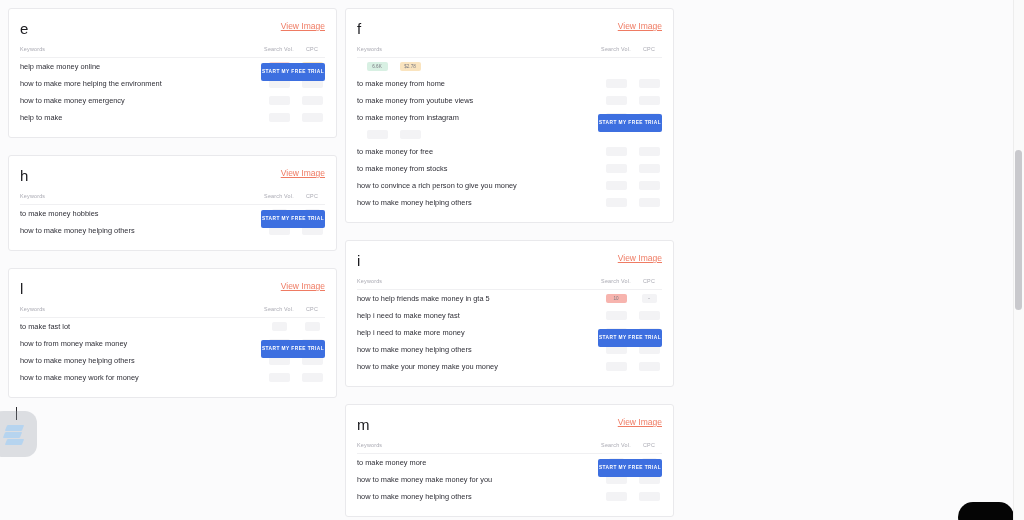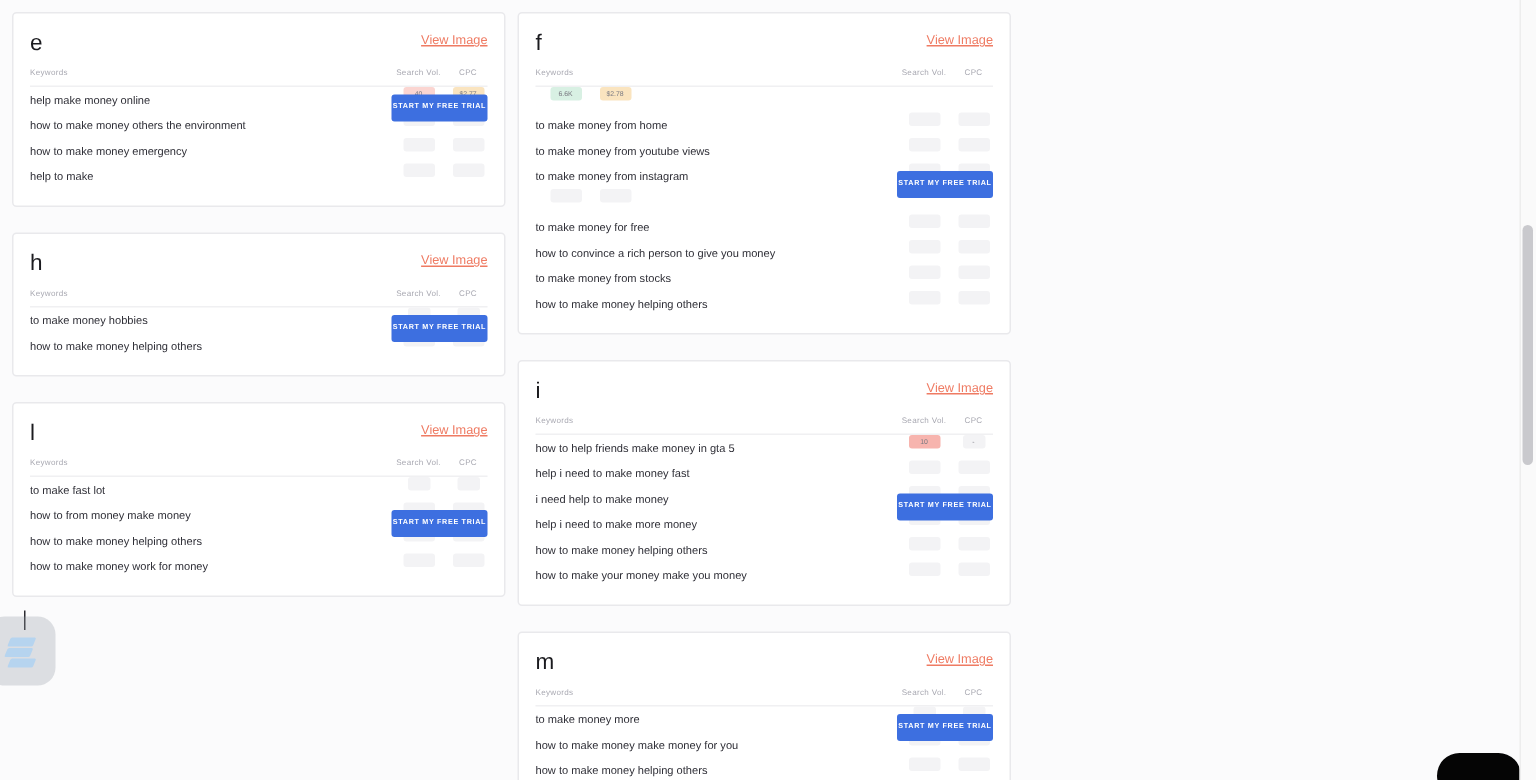--- a/index.html
+++ b/index.html
@@ -66,21 +66,21 @@
     border-bottom: 1px solid #f0f0f2;
     padding-bottom: 5px;
     letter-spacing: 0.2px;
   }
   .col-head .kw { flex: 1 1 auto; }
   .col-head .sv { width: 40px; text-align: center; }
   .col-head .cpc { width: 26px; text-align: center; }
 
   .row {
     display: flex;
-    align-items: flex-start;
+    align-items: center;
     height: 17px;
   }
   .row .kw {
     flex: 1 1 auto;
     font-size: 7.4px;
     color: #2e2e36;
     white-space: nowrap;
     overflow: hidden;
     text-overflow: ellipsis;
     line-height: 17px;
@@ -221,21 +221,21 @@
           <div class="row">
             <div class="kw">help make money online</div>
             <div class="cell">
               <span class="pill red show">40</span>
             </div>
             <div class="cell cpc">
               <span class="pill amber show">$2.77</span>
             </div>
           </div>
           <div class="row">
-            <div class="kw">how to make money others the environment</div>
+            <div class="kw">how to make more helping the environment</div>
             <div class="cell">
               <span class="pill blank"></span>
             </div>
             <div class="cell cpc">
               <span class="pill blank"></span>
             </div>
           </div>
           <div class="row">
             <div class="kw">how to make money emergency</div>
             <div class="cell">
@@ -392,30 +392,30 @@
           <div class="row">
             <div class="kw">to make money for free</div>
             <div class="cell">
               <span class="pill blank"></span>
             </div>
             <div class="cell cpc">
               <span class="pill blank"></span>
             </div>
           </div>
           <div class="row">
+            <div class="kw">to make money from stocks</div>
+            <div class="cell">
+              <span class="pill blank"></span>
+            </div>
+            <div class="cell cpc">
+              <span class="pill blank"></span>
+            </div>
+          </div>
+          <div class="row">
             <div class="kw">how to convince a rich person to give you money</div>
-            <div class="cell">
-              <span class="pill blank"></span>
-            </div>
-            <div class="cell cpc">
-              <span class="pill blank"></span>
-            </div>
-          </div>
-          <div class="row">
-            <div class="kw">to make money from stocks</div>
             <div class="cell">
               <span class="pill blank"></span>
             </div>
             <div class="cell cpc">
               <span class="pill blank"></span>
             </div>
           </div>
           <div class="row">
             <div class="kw">how to make money helping others</div>
             <div class="cell">
@@ -441,29 +441,20 @@
             <div class="kw">how to help friends make money in gta 5</div>
             <div class="cell">
               <span class="pill pink show">10</span>
             </div>
             <div class="cell cpc">
               <span class="pill tiny show">-</span>
             </div>
           </div>
           <div class="row">
             <div class="kw">help i need to make money fast</div>
-            <div class="cell">
-              <span class="pill blank"></span>
-            </div>
-            <div class="cell cpc">
-              <span class="pill blank"></span>
-            </div>
-          </div>
-          <div class="row">
-            <div class="kw">i need help to make money</div>
             <div class="cell">
               <span class="pill blank"></span>
             </div>
             <div class="cell cpc">
               <span class="pill blank"></span>
             </div>
           </div>
           <div class="row">
             <div class="kw">help i need to make more money</div>
             <div class="cell">

